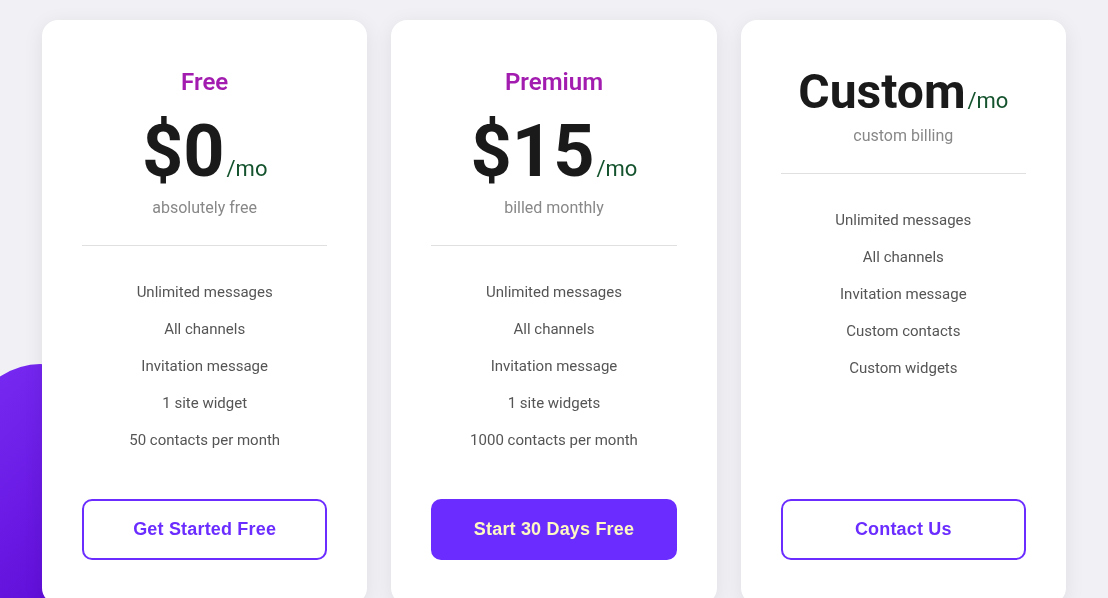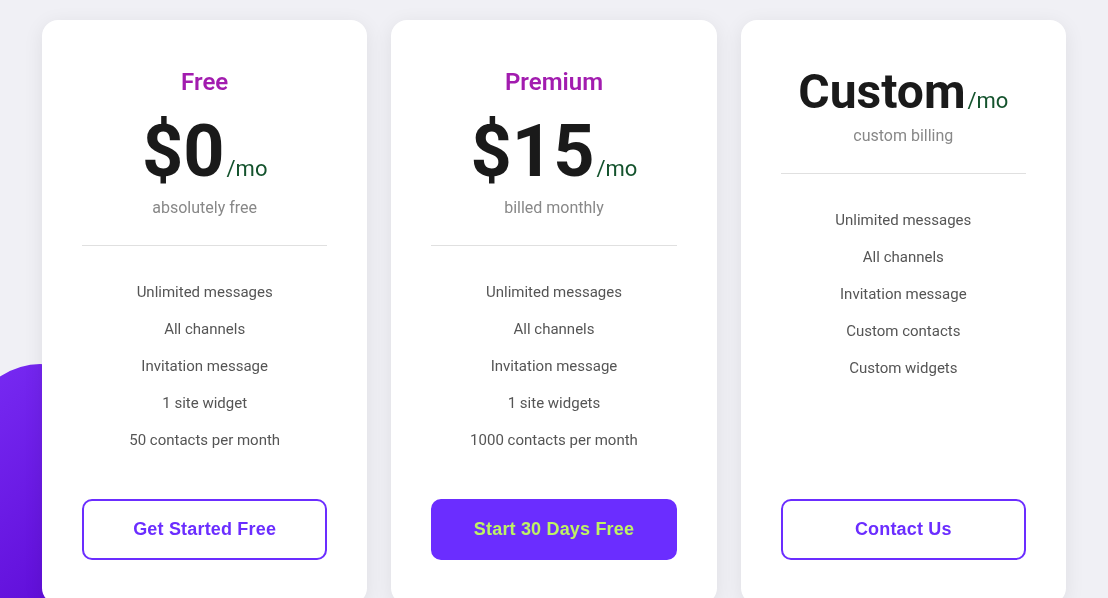--- a/index.html
+++ b/index.html
@@ -131,21 +131,21 @@
 
     .cta-outline {
       background: #ffffff;
       border: 2px solid #6b2dff;
       color: #6b2dff;
     }
 
     .cta-filled {
       background: #6b2dff;
       border: 2px solid #6b2dff;
-      color: #bef264;
+      color: #fef9c3;
       text-align: center;
     }
   </style>
 </head>
 <body>
 
 <div class="bg-decoration"></div>
 
 <div class="pricing-container">
 <div class="pricing-card">

